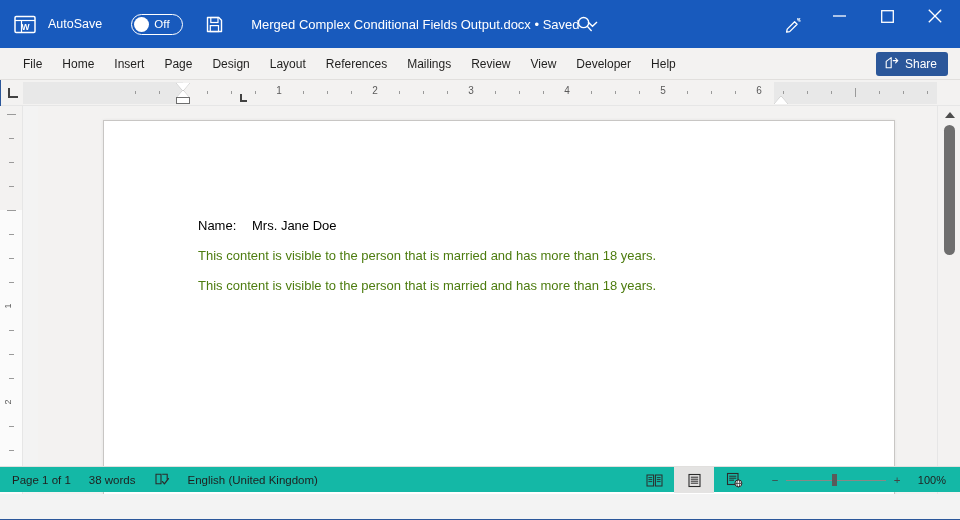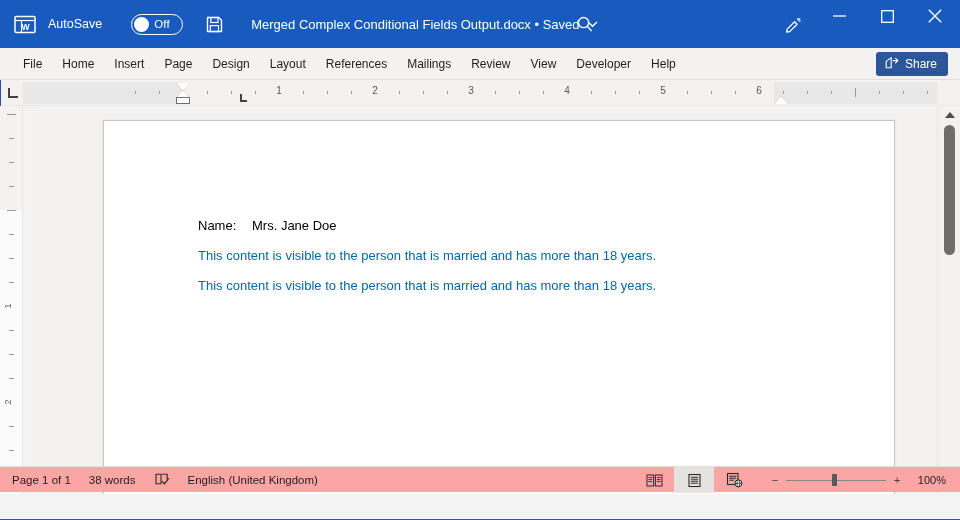--- a/index.html
+++ b/index.html
@@ -234,21 +234,21 @@
   }
   .doc-body {
     position: absolute; left: 94px; top: 90px; right: 40px;
   }
   .dline {
     font-family: "Liberation Sans", sans-serif;
     font-size: 13px; color: #000000;
     line-height: 30px; white-space: nowrap;
   }
   .dline .lbl { display: inline-block; width: 54px; }
-  .dline.blue { color: #0369a1; line-height: 30px; }
+  .dline.blue { color: #4d7c0f; line-height: 30px; }
 
   
   .vscroll {
     position: absolute; left: 937px; top: 106px;
     width: 23px; height: 388px;
     background: #f3f2f1;
     border-left: 1px solid #e6e6e6;
   }
   .sb-arrow {
     position: absolute; left: 0; width: 23px; height: 17px;
@@ -273,21 +273,21 @@
     position: absolute; left: 6px; top: 19px;
     width: 11px; height: 130px;
     background: #6e6e6e; border-radius: 6px;
     cursor: pointer;
   }
 
   
   .statusbar {
     position: absolute; left: 0; top: 466px;
     width: 960px; height: 26px;
-    background: #fca5a5;
+    background: #14b8a6;
     border-top: 1px solid #e1dfdd;
     display: flex; align-items: center;
     font-size: 11.5px; color: #201f1e;
   }
   .sb-item {
     height: 26px; display: flex; align-items: center;
     padding: 0 9px; cursor: pointer; white-space: nowrap;
   }
   .sb-item.first { margin-left: 3px; }
   .view-btns {

